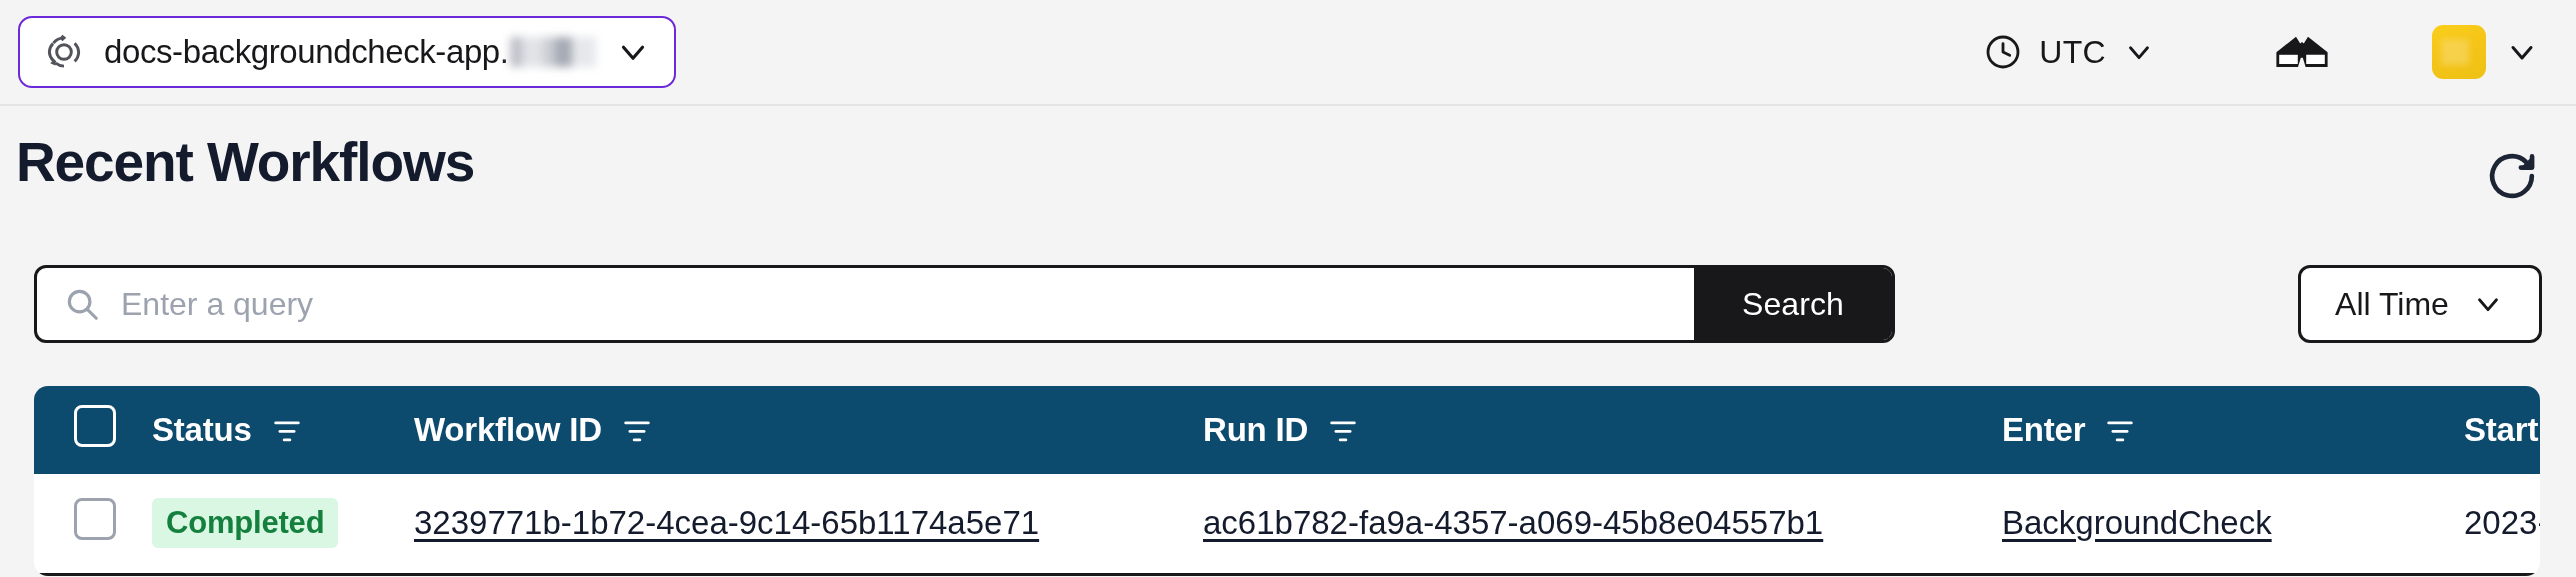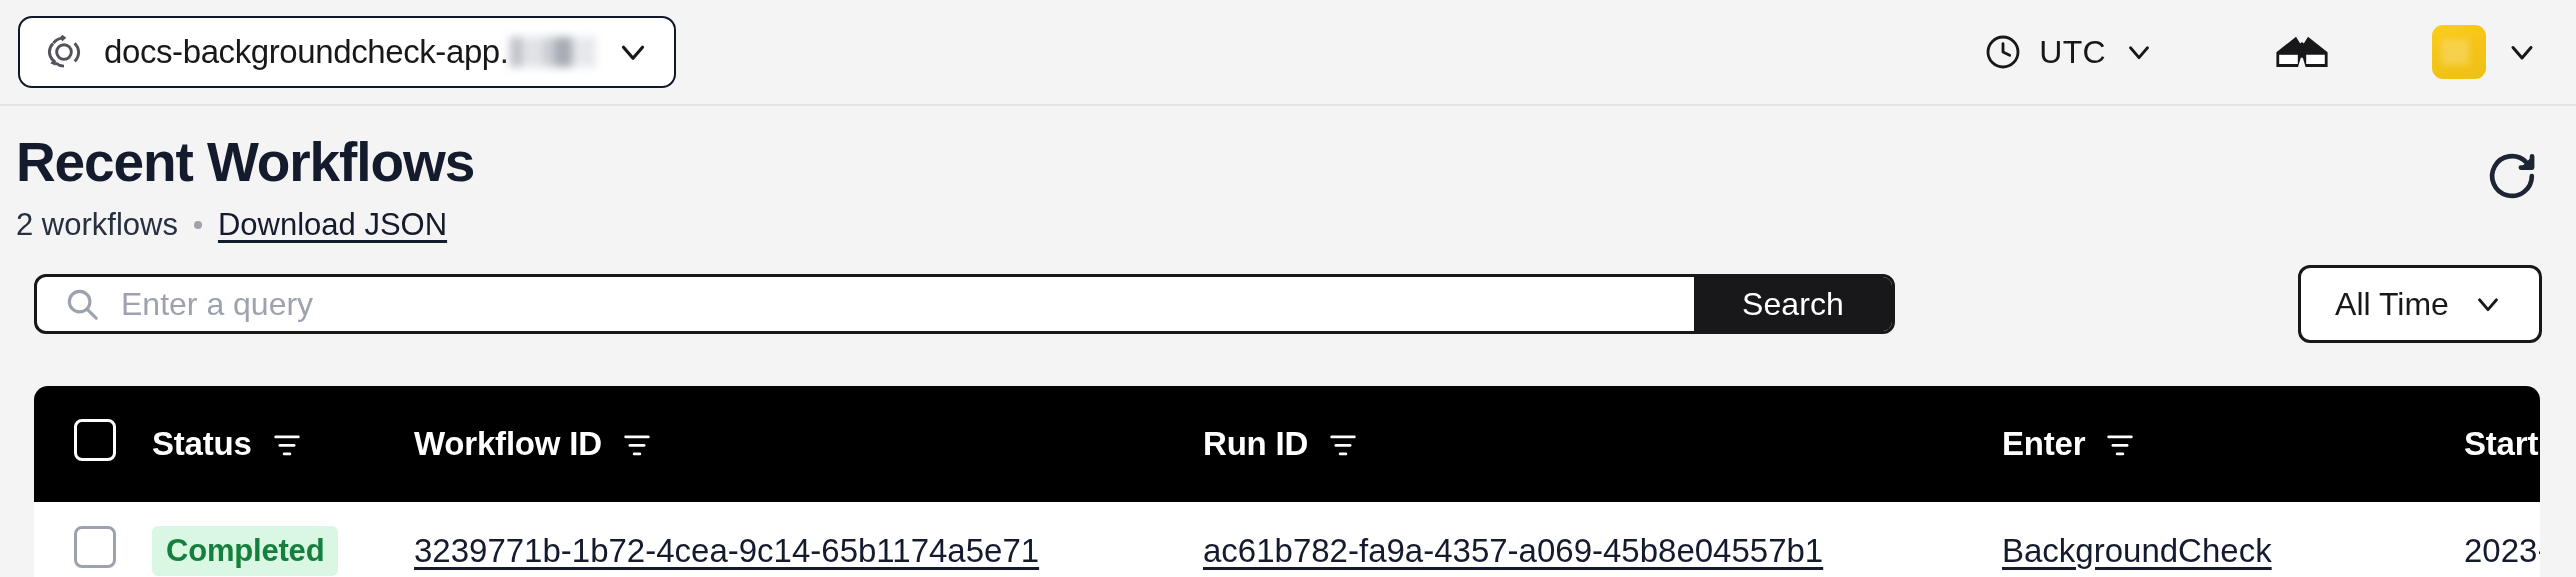--- a/index.html
+++ b/index.html
@@ -16,21 +16,21 @@
     position: absolute; top: 0; left: 0; right: 0; height: 106px;
     background: #f4f4f5;
     border-bottom: 2px solid #e4e4e7;
     display: flex; align-items: center; justify-content: space-between;
     padding: 0 36px 0 18px;
   }
   .ns-select {
     display: flex; align-items: center; gap: 18px;
     height: 72px; padding: 0 22px 0 22px;
     background: #ffffff;
-    border: 2px solid #0f172a;
+    border: 2px solid #6d28d9;
     border-radius: 14px;
     min-width: 654px;
   }
   .ns-icon { width: 44px; height: 44px; flex: none; color: #52525b; }
   .ns-label {
     font-size: 33px; color: #18181b; letter-spacing: -0.4px;
     white-space: nowrap;
   }
   .ns-blur {
     display: inline-block; width: 86px; height: 30px; margin-left: 1px;
@@ -82,21 +82,21 @@
     width: 56px; height: 56px; color: #1d2433; cursor: pointer;
   }
 
   
   .search-row {
     position: absolute; top: 265px; left: 34px; right: 34px;
     display: flex; align-items: center; justify-content: space-between;
   }
   .search-box {
     display: flex; align-items: stretch;
-    width: 1861px; height: 60px;
+    width: 1861px; height: 78px;
     border: 3px solid #18181b; border-radius: 12px;
     background: #ffffff; overflow: hidden;
   }
   .search-field { flex: 1; display: flex; align-items: center; gap: 20px; padding: 0 26px; }
   .search-icon { width: 38px; height: 38px; color: #9ca3af; flex: none; }
   .search-input {
     border: none; outline: none; background: transparent;
     font-family: "Liberation Sans", sans-serif;
     font-size: 32px; color: #18181b; width: 100%;
   }
@@ -117,21 +117,21 @@
   }
   .time-filter-label { font-size: 32px; color: #18181b; white-space: nowrap; }
   .tf-caret { width: 34px; height: 34px; color: #18181b; }
 
   
   .table-wrap {
     position: absolute; top: 386px; left: 34px; right: 36px;
     border-radius: 14px; overflow: hidden;
   }
   table { width: 100%; border-collapse: collapse; table-layout: fixed; }
-  thead tr { background: #000000; height: 116px; }
+  thead tr { background: #0c4a6e; height: 88px; }
   thead th {
     color: #ffffff; font-size: 33px; font-weight: 700;
     text-align: left; padding: 0; vertical-align: middle;
     letter-spacing: -0.2px;
   }
   .th-inner { display: flex; align-items: center; gap: 18px; }
   .filter-icon { width: 34px; height: 34px; color: #ffffff; flex: none; cursor: pointer; }
   .col-check { width: 118px; padding-left: 40px !important; }
   .col-status { width: 262px; }
   .col-wfid  { width: 789px; }
@@ -218,25 +218,20 @@
           <svg viewBox="0 0 24 24" fill="none" stroke="currentColor" stroke-width="2" stroke-linecap="round" stroke-linejoin="round" width="100%" height="100%">
               <polyline points="6 9 12 16 18 9"></polyline>
             </svg>
         </span>
       </div>
     </div>
   </div>
 
   <div class="page-head">
     <div class="page-title">Recent Workflows</div>
-    <div class="subline">
-      <span class="count-text">2 workflows</span>
-      <span class="dot"></span>
-      <span class="dl-link">Download JSON</span>
-    </div>
     <span class="refresh-btn">
       <svg viewBox="0 0 24 24" fill="none" stroke="currentColor" stroke-width="2" stroke-linecap="round" stroke-linejoin="round" width="100%" height="100%">
         <path d="M20.5 12a8.5 8.5 0 1 1-2.6-6.1"></path>
         <polyline points="20.6 3.6 20.6 8.4 15.8 8.4" fill="currentColor" stroke="none"></polyline>
         <polyline points="20.6 3.6 20.6 8.4 15.8 8.4"></polyline>
       </svg>
     </span>
   </div>
 
   <div class="search-row">

